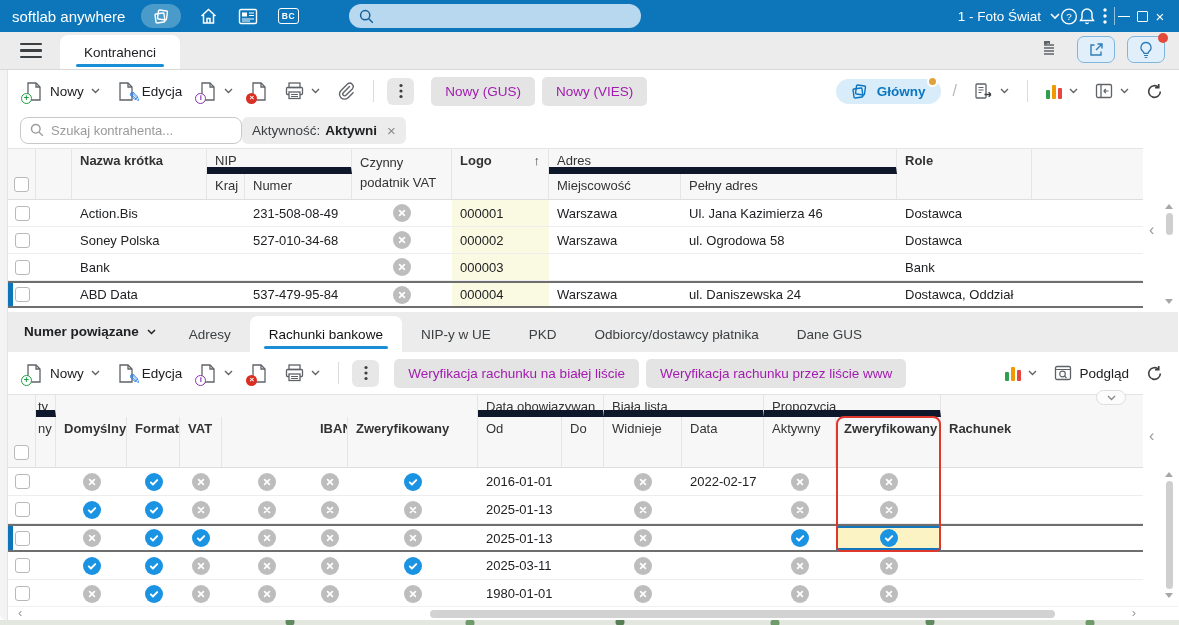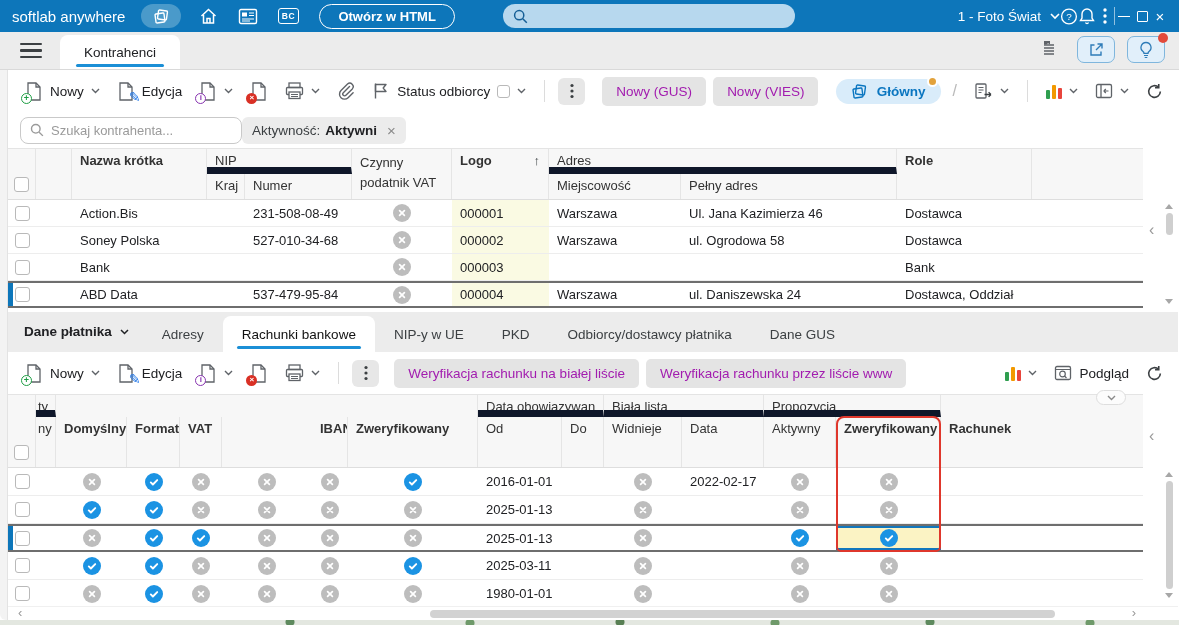--- a/index.html
+++ b/index.html
@@ -151,21 +151,20 @@
     <span class="tb-ic">
       <svg width="20" height="17" viewBox="0 0 20 17">
           <rect x="1.5" y="1.5" width="17" height="14" rx="1.5" fill="none" stroke="#fff" stroke-width="1.4"></rect>
           <rect x="4" y="4.5" width="5" height="4" fill="#fff"></rect>
           <path d="M11 5h5M11 7.5h5M4 11h12M4 13h8" stroke="#fff" stroke-width="1.2"></path>
         </svg>
     </span>
     <span class="tb-ic">
       <span class="bc-badge">BC</span>
     </span>
-    <button class="open-html">Otwórz w HTML</button>
     <div class="tb-search">
       <span style="display:flex">
         <svg width="15" height="15" viewBox="0 0 15 15">
             <circle cx="6.2" cy="6.2" r="4.6" fill="none" stroke="currentColor" stroke-width="1.5"></circle>
             <line x1="9.8" y1="9.8" x2="13.8" y2="13.8" stroke="currentColor" stroke-width="1.5"></line>
           </svg>
       </span>
     </div>
     <div class="tb-right">
       <span class="company">
@@ -287,33 +286,20 @@
               <path d="M1 1l3.5 3.5L8 1" fill="none" stroke="#5f6368" stroke-width="1.4"></path>
             </svg>
         </span>
         <span class="titem">
           <span style="display:flex">
               <svg width="18" height="18" viewBox="0 0 18 18">
                 <path d="M12.5 4.5l-6.2 6.2a1.8 1.8 0 0 0 2.6 2.6l6.4-6.4a3.4 3.4 0 0 0-4.8-4.8L4 8.6a5 5 0 0 0 7.1 7.1l5-5" fill="none" stroke="#5f6368" stroke-width="1.4" stroke-linecap="round"></path>
               </svg>
             </span>
         </span>
-        <span class="titem">
-          <span style="display:flex">
-              <svg width="18" height="18" viewBox="0 0 18 18">
-                <path d="M3.5 1.5v15" stroke="#5f6368" stroke-width="1.4"></path>
-                <path d="M3.5 2.5h10.5l-2.8 3.5 2.8 3.5H3.5z" fill="none" stroke="#5f6368" stroke-width="1.4" stroke-linejoin="round"></path>
-              </svg>
-            </span>
-          <span>Status odbiorcy</span>
-          <span class="cbx sm"></span>
-          <svg width="9" height="6" viewBox="0 0 9 6">
-              <path d="M1 1l3.5 3.5L8 1" fill="none" stroke="#5f6368" stroke-width="1.4"></path>
-            </svg>
-        </span>
         <span class="vsep"></span>
         <span class="kebab-btn">
           <svg width="4" height="16" viewBox="0 0 4 16">
               <circle cx="2" cy="2.5" r="1.6" fill="#3c4043"></circle>
               <circle cx="2" cy="8" r="1.6" fill="#3c4043"></circle>
               <circle cx="2" cy="13.5" r="1.6" fill="#3c4043"></circle>
             </svg>
         </span>
         <button class="gray-btn" style="margin-left:10px">Nowy (GUS)</button>
         <button class="gray-btn">Nowy (VIES)</button>
@@ -500,21 +486,21 @@
           <div class="vsb">
             <span class="tri up"></span>
             <span class="thumb"></span>
             <span class="tri dn"></span>
           </div>
         </div>
       </div>
 
       <div class="dtabs">
         <span class="dmenu">
-          <span>Dane płatnika</span>
+          <span>Numer powiązane</span>
           <svg width="9" height="6" viewBox="0 0 9 6">
               <path d="M1 1l3.5 3.5L8 1" fill="none" stroke="#202124" stroke-width="1.5"></path>
             </svg>
         </span>
         <span id="dtab-list" style="display:flex;align-items:flex-end">
             <span class="dtab">Adresy</span>
             <span class="dtab active">Rachunki bankowe</span>
             <span class="dtab">NIP-y w UE</span>
             <span class="dtab">PKD</span>
             <span class="dtab">Odbiorcy/dostawcy płatnika</span>

